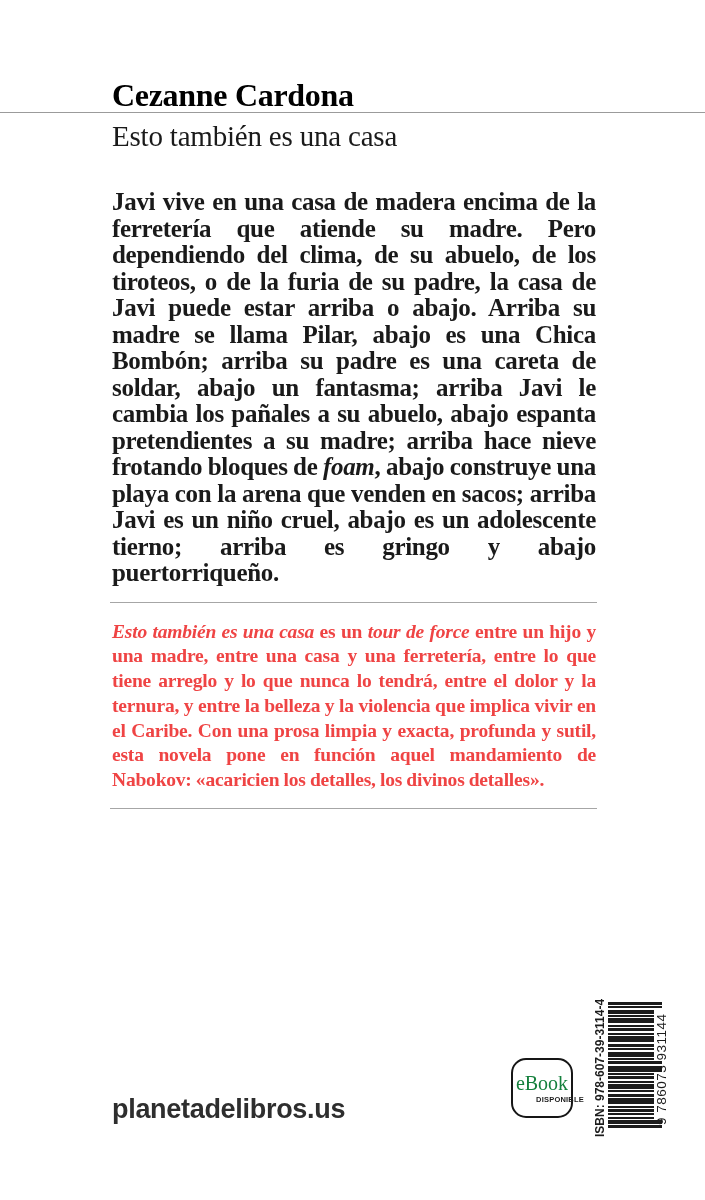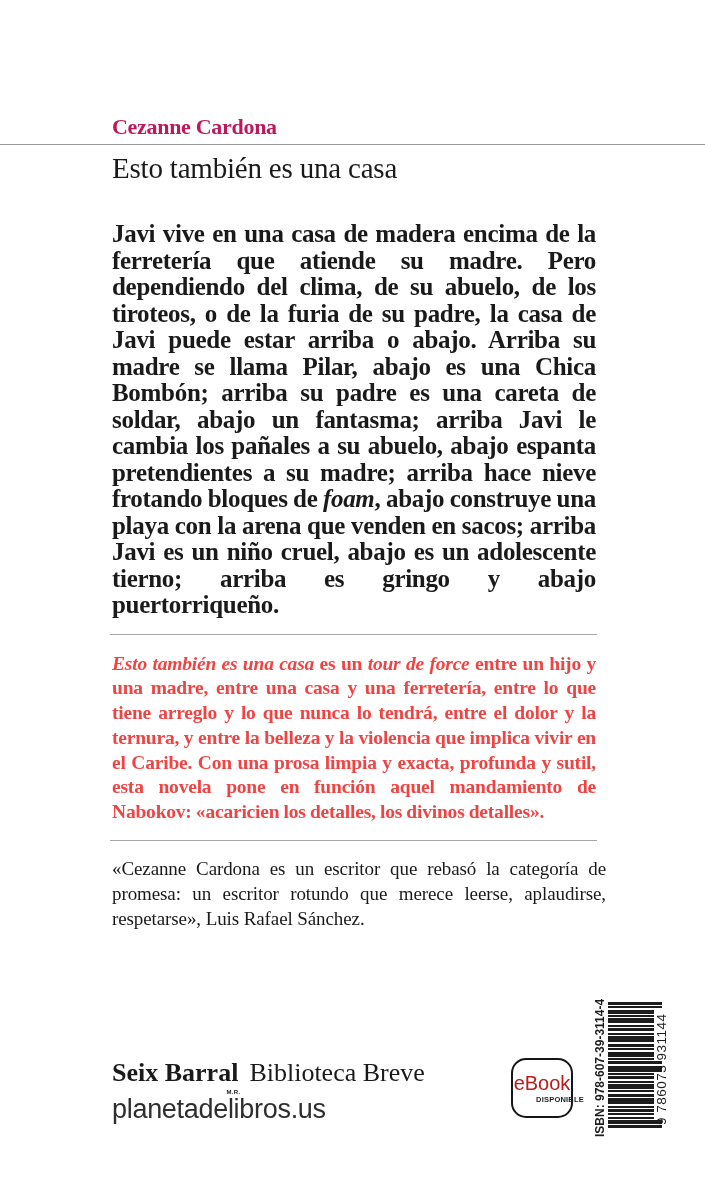--- a/index.html
+++ b/index.html
@@ -7,23 +7,23 @@
     position:relative;
     width:705px;height:1200px;
     margin:0 auto;
     background:#ffffff;
     font-family:"Liberation Serif", serif;
     color:#1a1a1a;
     overflow:hidden;
   }
   
   .author{
-    margin:112px 108px 0 112px;
-    font-size:22px;font-weight:bold;
-    color:#be185d;
+    margin:80px 108px 0 112px;
+    font-size:32px;font-weight:bold;
+    color:#000000;
     letter-spacing:-0.3px;
     line-height:30px;
   }
   .rule-full{
     width:705px;height:0;
     border-top:1.5px solid #9b9b9b;
     margin-top:2px;
   }
   .title{
     margin:7px 108px 0 112px;
@@ -73,35 +73,35 @@
   .imprint{font-weight:bold;position:relative;}
   .imprint-mark{
     position:absolute;right:-2px;bottom:-8px;
     font-family:"Liberation Sans",sans-serif;
     font-size:6px;font-weight:bold;letter-spacing:0.3px;
   }
   .collection{font-weight:normal;margin-left:11px;}
   .website{
     position:absolute;left:112px;top:1094px;
     font-family:"Liberation Sans",sans-serif;
-    font-size:27px;font-weight:normal;
+    font-size:27px;font-weight:bold;
     color:#2e2e2e;letter-spacing:-0.3px;
   }
   
   .ebook-badge{
     position:absolute;left:511px;top:1058px;
     width:58px;height:56px;
     border:2.5px solid #161616;
     border-radius:15px;
     display:flex;flex-direction:column;
     align-items:center;justify-content:center;
     font-family:"Liberation Sans",sans-serif;
     background:#ffffff;
   }
-  .ebook-word{font-size:20px;font-weight:400;color:#b91c1c;line-height:21px;}
+  .ebook-word{font-size:20px;font-weight:400;color:#15803d;line-height:21px;font-family:Liberation Serif, serif;}
   .ebook-sub{font-size:7.5px;font-weight:700;color:#1c1c1c;letter-spacing:0.2px;margin-top:1px;padding-left:36px;}
   
   .vert{
     writing-mode:vertical-rl;
     transform:rotate(180deg);
     font-family:"Liberation Sans",sans-serif;
     white-space:nowrap;
   }
   .isbn-label{
     position:absolute;left:592px;top:999px;
@@ -136,25 +136,21 @@
   <div class="title">Esto también es una casa</div>
 
   <p class="synopsis"><span>Javi vive en una casa de madera encima de la ferretería que atiende su madre. Pero dependiendo del clima, de su abuelo, de los tiroteos, o de la furia de su padre, la casa de Javi puede estar arriba o abajo. Arriba su madre se llama Pilar, abajo es una Chica Bombón; arriba su padre es una careta de soldar, abajo un fantasma; arriba Javi le cambia los pañales a su abuelo, abajo espanta pretendientes a su madre; arriba hace nieve frotando bloques de </span><em>foam</em><span>, abajo construye una playa con la arena que venden en sacos; arriba Javi es un niño cruel, abajo es un adolescente tierno; arriba es gringo y abajo puertorriqueño.</span></p>
 
   <div class="rule-inner"></div>
 
   <p class="review"><em>Esto también es una casa</em><span> es un </span><em>tour de force</em><span> entre un hijo y una madre, entre una casa y una ferretería, entre lo que tiene arreglo y lo que nunca lo tendrá, entre el dolor y la ternura, y entre la belleza y la violencia que implica vivir en el Caribe. Con una prosa limpia y exacta, profunda y sutil, esta novela pone en función aquel mandamiento de Nabokov: «acaricien los detalles, los divinos detalles».</span></p>
 
   <div class="rule-inner"></div>
 
-  <p class="endorsement">«Cezanne Cardona es un escritor que rebasó la categoría de promesa: un escritor rotundo que merece leerse, aplaudirse, respetarse», Luis Rafael Sánchez.</p>
 
-  <div class="imprint-line">
-    <span class="imprint"><span>Seix Barral</span><span class="imprint-mark">M.R.</span></span><span class="collection">Biblioteca Breve</span>
-  </div>
 
   <div class="website">planetadelibros.us</div>
 
   <div class="ebook-badge">
     <div class="ebook-word">eBook</div>
     <div class="ebook-sub">DISPONIBLE</div>
   </div>
 
   <div class="isbn-label vert">ISBN: 978-607-39-3114-4</div>
   <div class="barcode-bars">

